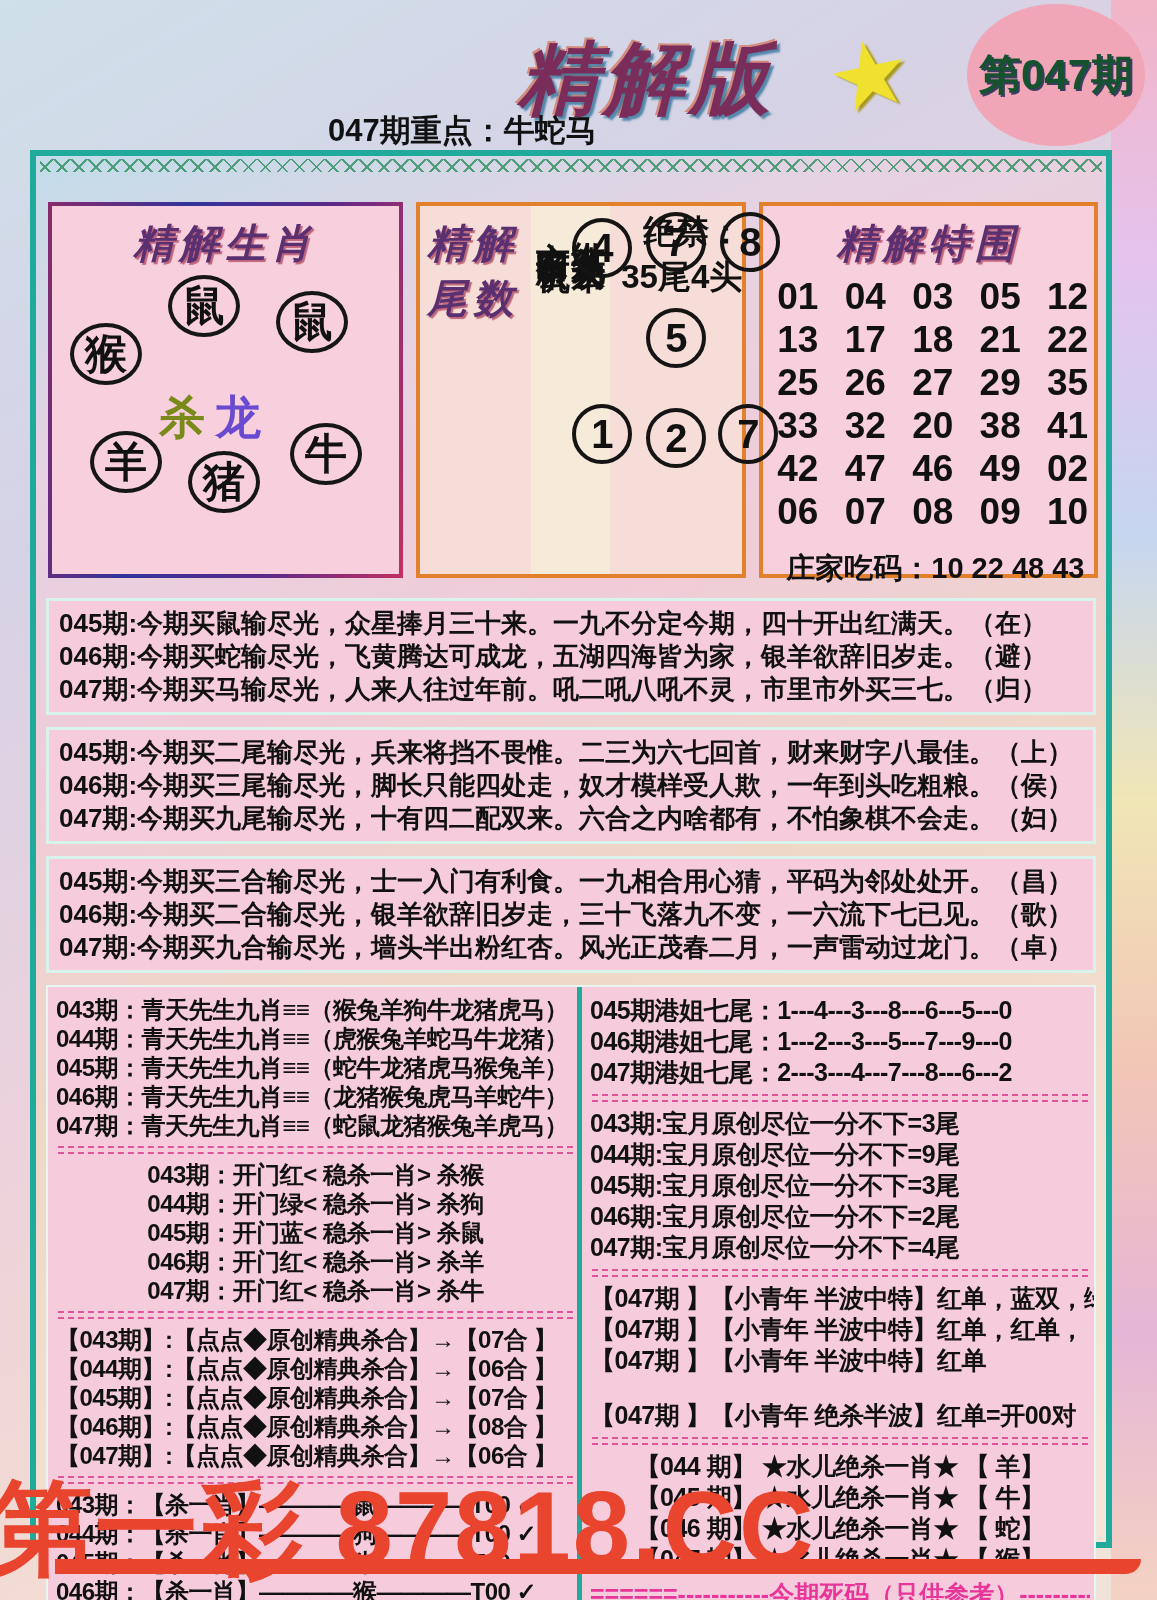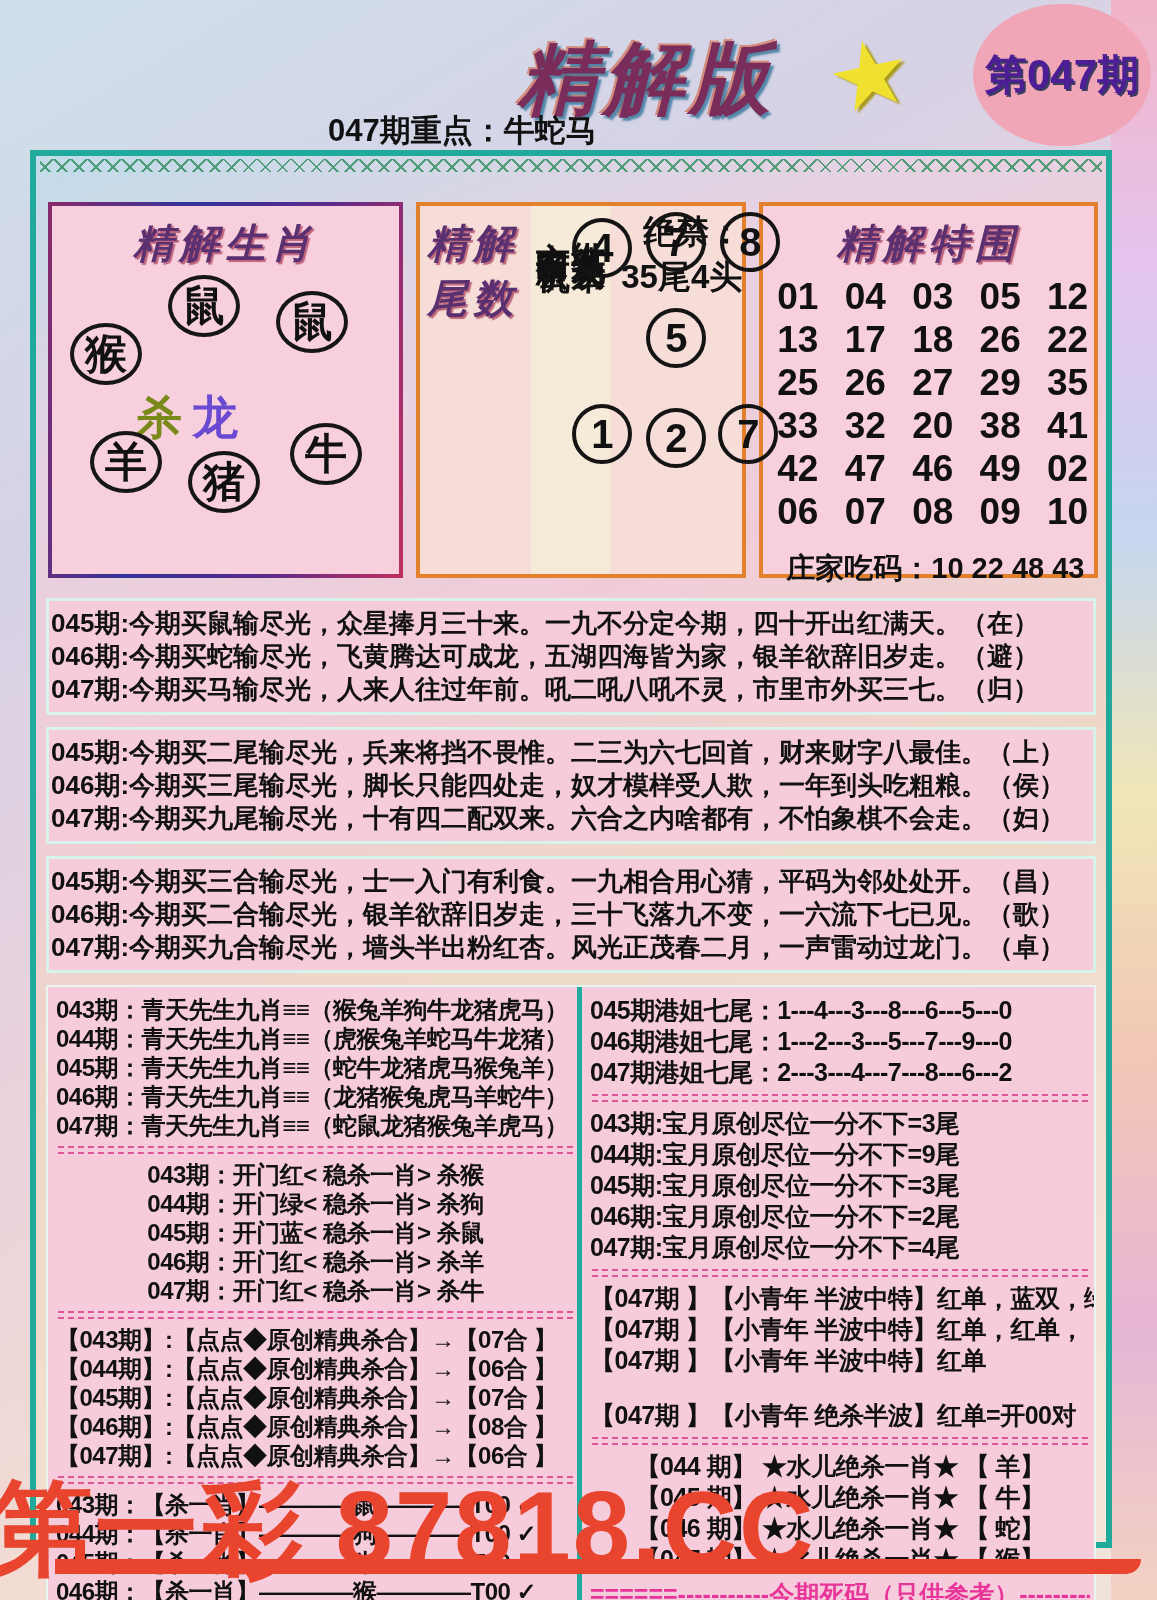--- a/index.html
+++ b/index.html
@@ -7,60 +7,60 @@
     font-family:"Liberation Sans",sans-serif;color:#111;
     background:linear-gradient(150deg,#cfe0ea 0%,#d6d2e6 25%,#ecd2dc 50%,#f2dcd2 72%,#f0e4da 100%);}
   .edge-rainbow{position:absolute;right:0;top:0;width:46px;height:100%;z-index:0;
     background:linear-gradient(180deg,#f2b4c6,#e4c4ee,#c6d6f0,#f0e6b6,#f2c6b6,#e6b6d6,#f4d2c2);}
   
   .brand{position:absolute;left:518px;top:26px;font-size:80px;font-weight:bold;font-style:italic;
     letter-spacing:6px;color:#7a2d5a;z-index:3;
     text-shadow:3px 3px 2px rgba(40,110,150,.75),-2px -2px 0 rgba(210,80,40,.55);}
   .star{position:absolute;left:828px;top:22px;font-size:92px;color:#f0e030;z-index:3;
     text-shadow:3px 3px 2px #a89a20;transform:rotate(-12deg);}
-  .issue-badge{position:absolute;right:6px;top:4px;width:178px;height:142px;background:#f0a6b6;
+  .issue-badge{position:absolute;right:12px;top:4px;width:178px;height:142px;background:#f0a6b6;
     border-radius:50%;display:flex;align-items:center;justify-content:center;z-index:2;
-    font-size:42px;font-weight:bold;color:#4c1d95;text-shadow:2px 2px 0 #3c3c62;}
+    font-size:42px;font-weight:bold;color:#14532d;text-shadow:2px 2px 0 #3c3c62;}
   .focus-line{position:absolute;left:328px;top:110px;font-size:31px;font-weight:bold;z-index:3;}
   
   .main-frame{position:absolute;left:30px;top:150px;width:1082px;height:1398px;box-sizing:border-box;
     border:6px solid #1faa9b;z-index:1;
     background:linear-gradient(160deg,#c2dcea 0%,#e6d2e2 18%,#f0ccd8 36%,#eed8c6 55%,#f4e0d2 78%,#f6e6da 100%);}
   .zigzag{height:13px;margin:3px 4px 0 4px;opacity:.8;
     background:repeating-linear-gradient(-45deg,transparent 0 6px,#2f8f5f 6px 8px,transparent 8px 12px),
                repeating-linear-gradient(45deg,transparent 0 6px,#2f8f5f 6px 8px,transparent 8px 12px);}
   
   .row1{display:flex;gap:13px;padding:30px 8px 8px 12px;}
   .gwrap{background:linear-gradient(100deg,#8a2a6a,#33339a,#5a2a8a,#c03060);padding:4px;width:358px;
     box-sizing:border-box;height:376px;}
   .box-a{background:#f8d0dd;height:100%;position:relative;box-sizing:border-box;}
   .box-title{text-align:center;font-size:40px;font-weight:bold;font-style:italic;letter-spacing:6px;
     padding-top:10px;color:#5a3070;text-shadow:2px 2px 1px rgba(160,40,70,.65);}
   .zo-area{position:relative;height:252px;}
   .zo{position:absolute;width:72px;height:62px;border:4px solid #161616;border-radius:50%;
     display:flex;align-items:center;justify-content:center;font-size:42px;font-weight:bold;box-sizing:border-box;}
-  .kill-center{position:absolute;left:84px;top:116px;font-size:46px;font-weight:bold;letter-spacing:10px;}
+  .kill-center{position:absolute;left:107px;top:116px;font-size:46px;font-weight:bold;letter-spacing:10px;}
   .kill-1{color:#7a8a1a;} .kill-2{color:#6a4ad0;}
   .note-box{position:absolute;left:14px;right:14px;bottom:8px;border:4px solid #111;padding:3px 4px;
     text-align:center;font-size:35px;font-weight:bold;background:#f8d0dd;box-shadow:0 0 0 2px #f8d0dd inset;}
   .box-b{width:334px;height:376px;box-sizing:border-box;border:4px solid #e2802c;background:#f6ddd8;
     display:flex;flex-direction:row;}
   .wei-body{flex:1;display:flex;margin:0 4px;background:#f6ead9;padding:2px 4px;}
   .vtext{writing-mode:vertical-rl;text-orientation:upright;font-size:34px;font-weight:bold;
     line-height:1.05;letter-spacing:3px;padding-top:6px;}
   .wei-center{flex:1;position:relative;}
   .nc{position:absolute;width:60px;height:60px;border:4px solid #141414;border-radius:50%;
     display:flex;align-items:center;justify-content:center;font-size:40px;font-weight:bold;box-sizing:border-box;}
   .ban{text-align:right;font-size:33px;font-weight:bold;padding:4px 0 6px 0;}
   .box-c{width:342px;height:376px;box-sizing:border-box;border:4px solid #e2802c;background:#f8d0dd;}
   .tw-row{font-size:37px;font-weight:bold;line-height:43px;padding-left:14px;word-spacing:16px;white-space:nowrap;}
   .tw-rows{margin-top:4px;}
   .eat{font-size:29px;font-weight:bold;margin-top:16px;padding-left:23px;white-space:nowrap;}
   
-  .poem{margin:12px 10px;border:3px solid #d8f2ec;background:#f6cbdb;padding:6px 2px;}
+  .poem{margin:12px 10px;border:3px solid #d8f2ec;background:#f6cbdb;padding:6px 10px;}
   .poem-ln{font-size:26px;font-weight:bold;line-height:33px;white-space:nowrap;overflow:hidden;}
   
   .cols{display:flex;margin:8px 10px 0 10px;background:#f6cbdb;border:2px solid #e8f6f2;height:636px;
     box-sizing:border-box;overflow:hidden;}
   .col-left{width:534px;border-right:5px solid #1faa9b;padding:8px 2px 0 8px;box-sizing:border-box;overflow:hidden;}
   .col-right{flex:1;padding:8px 4px 0 8px;box-sizing:border-box;overflow:hidden;}
   .ln{font-size:24px;font-weight:bold;line-height:29px;white-space:nowrap;letter-spacing:-0.5px;}
   .ln-c{text-align:center;}
   .sep{border-top:2px dashed #e0559a;border-bottom:2px dashed #e0559a;height:4px;margin:6px 2px;}
   .rln{font-size:25px;font-weight:bold;line-height:31px;white-space:nowrap;letter-spacing:-0.5px;}
@@ -119,21 +119,21 @@
           </div>
           <div class="vtext">纵有八九玄功术</div>
         </div>
         <div class="ban">绝禁：35尾4头</div>
       </div>
 
       <div class="box-c">
         <div class="box-title">精解特围</div>
         <div class="tw-rows">
           <div class="tw-row">01 04 03 05 12</div>
-          <div class="tw-row">13 17 18 26 22</div>
+          <div class="tw-row">13 17 18 21 22</div>
           <div class="tw-row">25 26 27 29 35</div>
           <div class="tw-row">33 32 20 38 41</div>
           <div class="tw-row">42 47 46 49 02</div>
           <div class="tw-row">06 07 08 09 10</div>
         </div>
         <div class="eat">庄家吃码：10 22 48 43</div>
       </div>
     </div>
 
     <div class="poem">

